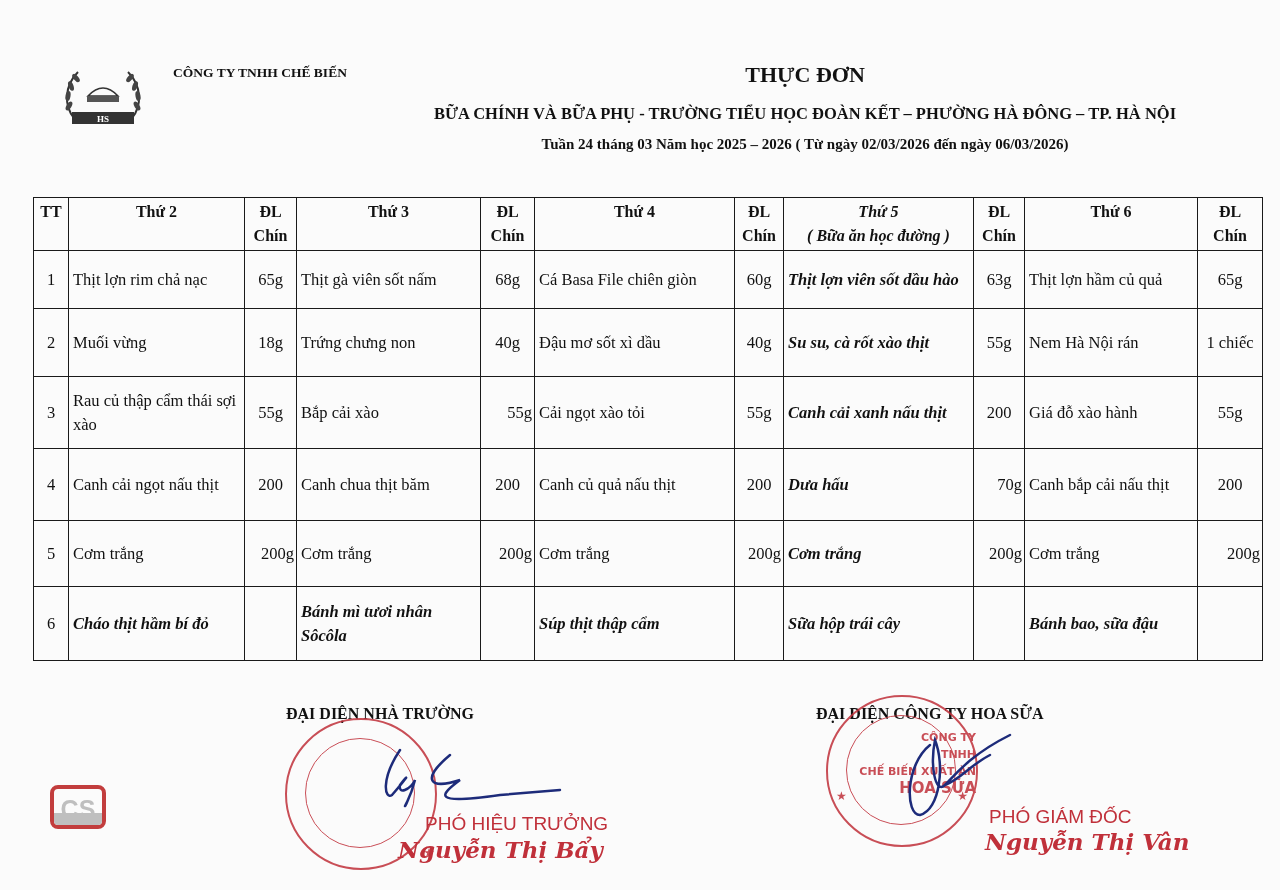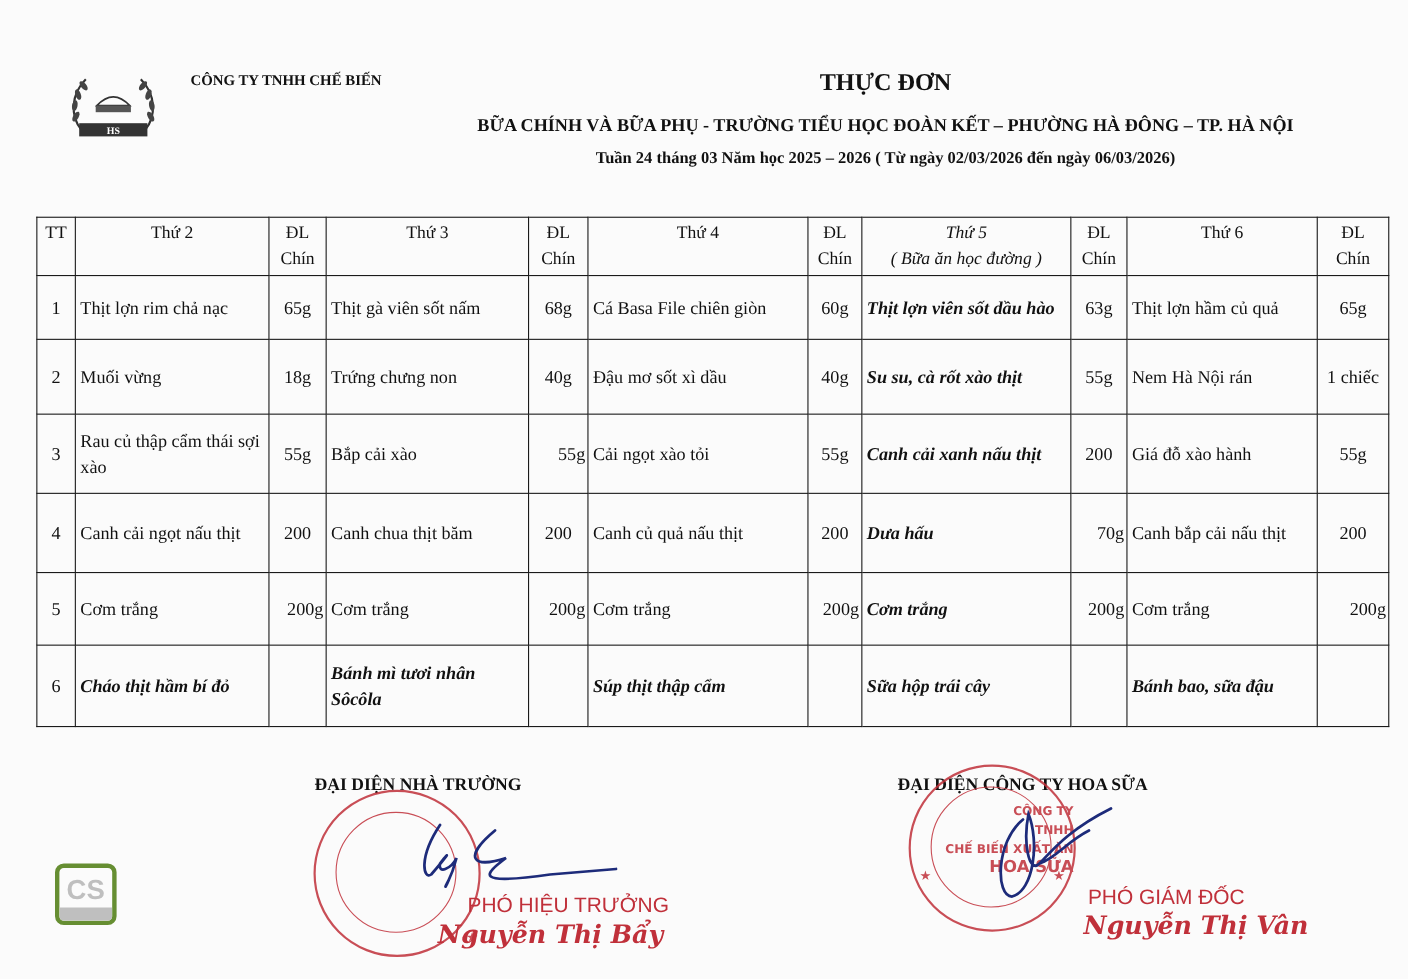--- a/index.html
+++ b/index.html
@@ -20,21 +20,21 @@
   
   table.menu {
     position:absolute; left:33px; top:197px;
     border-collapse:collapse; table-layout:fixed;
     font-size:16.5px;
   }
   table.menu td, table.menu th {
     border:1.6px solid #1a1a1a; padding:0 4px; vertical-align:middle;
     line-height:24px;
   }
-  table.menu th { font-weight:normal; font-size:16px; vertical-align:top; padding-top:2px; text-align:center; }
+  table.menu th { font-weight:bold; font-size:16px; vertical-align:top; padding-top:2px; text-align:center; }
   .c-tt { text-align:center; }
   .c-dl { text-align:center; padding:0 2px !important; }
   .c-dl.right { text-align:right; }
   .it { font-style:italic; font-weight:bold; }
   .ithdr { font-style:italic; }
   td.tt-top { vertical-align:top; padding-top:6px; }
 
   
   .sig-title { font-weight:bold; font-size:16px; }
   .stamp {
@@ -46,21 +46,21 @@
     position:absolute; border:1.5px solid #c0303a; border-radius:50%;
   }
   .role { font-family:"Liberation Sans","DejaVu Sans",sans-serif; color:#c0303a; font-size:19px; }
   .name { font-family:"DejaVu Serif","Liberation Serif",serif; font-style:italic; font-weight:bold; color:#c0303a; font-size:23px; }
   .watermark {
     left:50px; top:785px; color:#b5b5b5;
     font-family:"Liberation Sans","DejaVu Sans",sans-serif; font-size:41px; letter-spacing:0.2px;
     display:flex; align-items:center; gap:14px; opacity:.85;
   }
   .cs-box {
-    width:56px; height:56px; border:4px solid #4d7c0f; border-radius:8px; box-sizing:border-box;
+    width:56px; height:44px; border:4px solid #b91c1c; border-radius:8px; box-sizing:border-box;
     display:flex; align-items:flex-start; justify-content:center; position:relative; overflow:hidden;
     font-weight:bold; font-size:25px; color:#b5b5b5; padding-top:6px;
   }
   .cs-box .bar { position:absolute; left:0; right:0; bottom:0; height:12px; background:#b5b5b5; }
 </style>
 </head>
 <body>
 
 <div class="abs logo">
   <svg width="86" height="70" viewBox="0 0 86 70">

